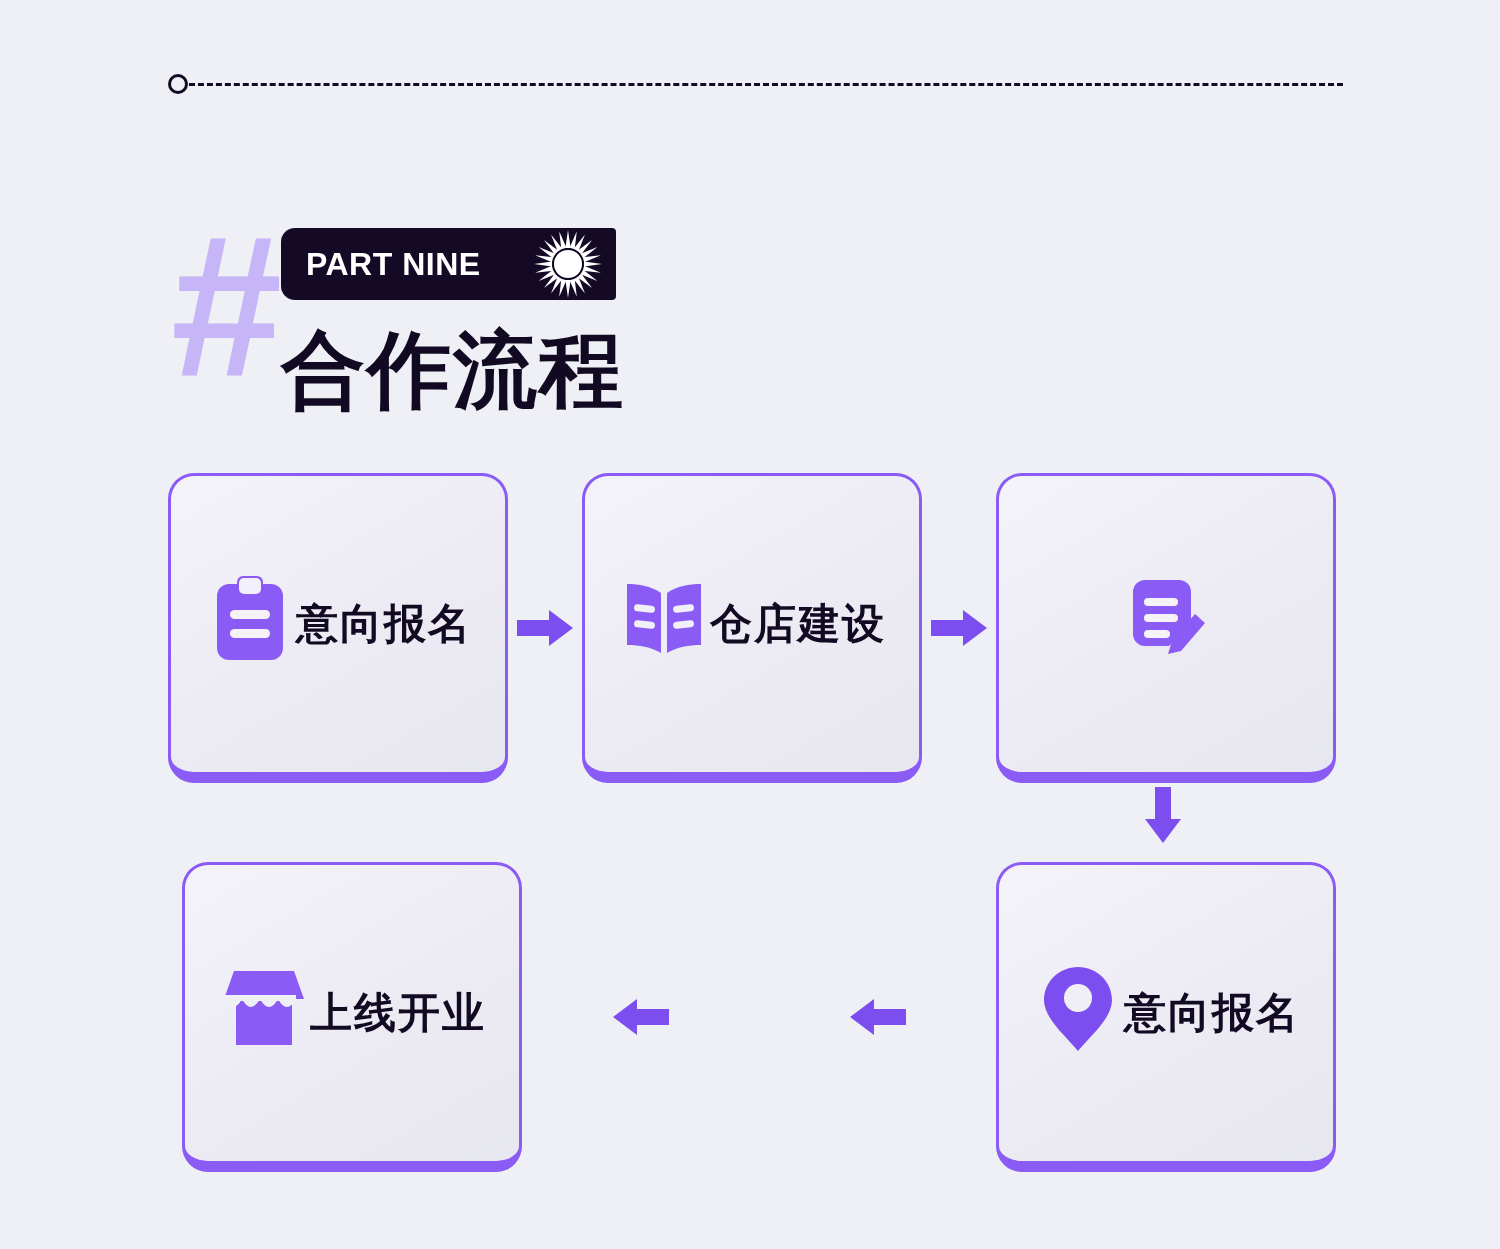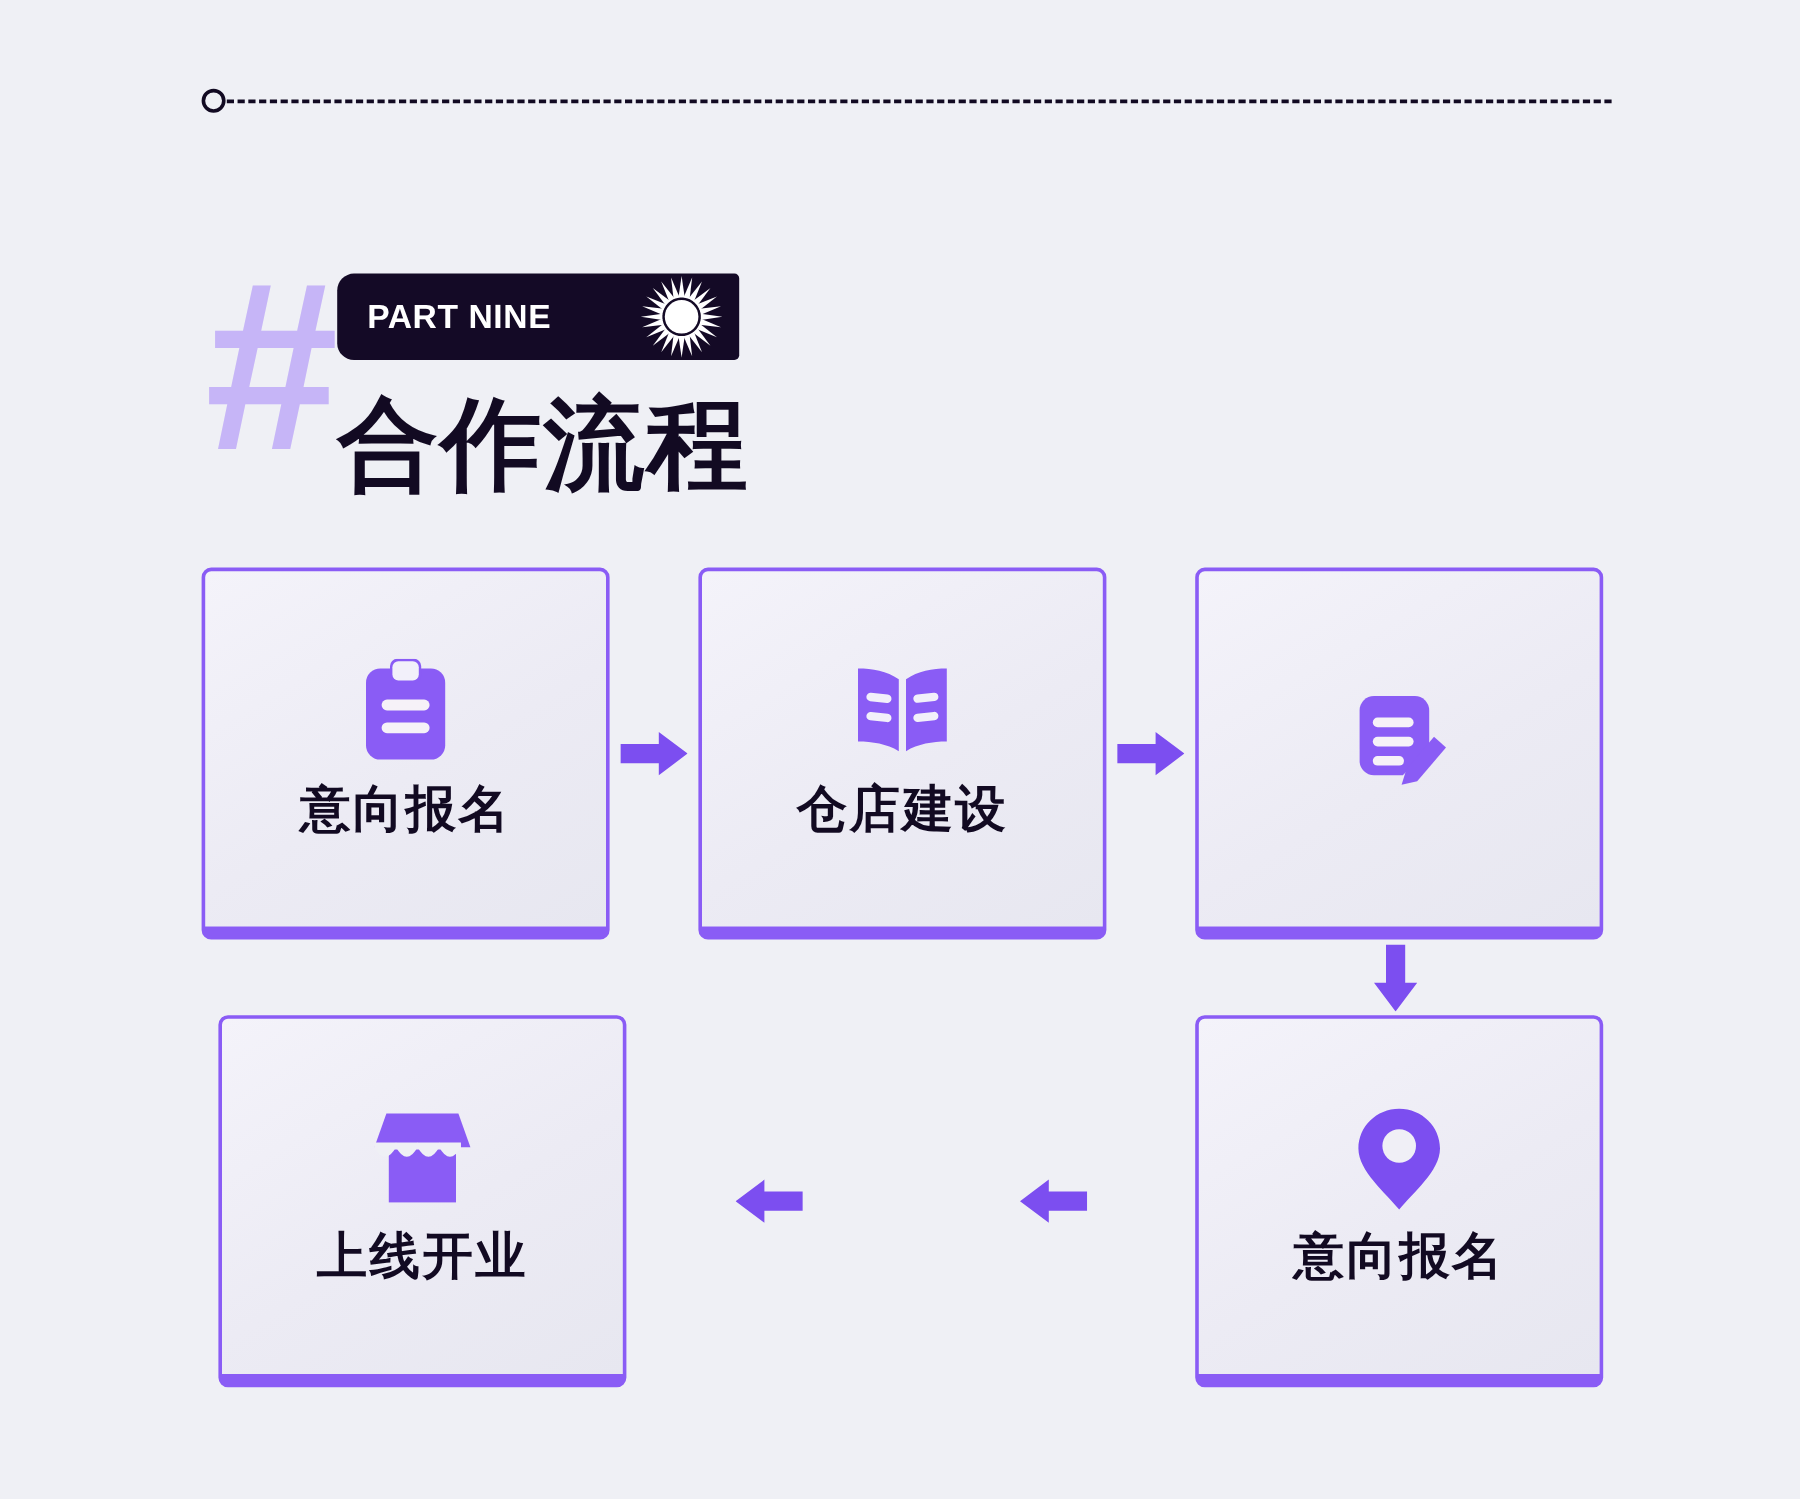--- a/index.html
+++ b/index.html
@@ -73,21 +73,21 @@
     width: 335px;
     height: 72px;
     background: #140a26;
     border-radius: 14px 4px 4px 14px;
     display: flex;
     align-items: center;
     overflow: hidden;
   }
   .badge-text {
     color: #ffffff;
-    font-size: 28px;
+    font-size: 32px;
     font-weight: 700;
     letter-spacing: 0.5px;
     margin-left: 25px;
     white-space: nowrap;
   }
   .sunburst {
     position: absolute;
     right: 0px;
     top: 0px;
     width: 110px;
@@ -118,33 +118,33 @@
 
   .row {
     position: absolute;
     left: 0;
     width: 1168px;
     height: 310px;
     display: flex;
     align-items: flex-start;
   }
   .row-1 { top: 0px; }
-  .row-2 { top: 373px; padding-left: 14px; }
+  .row-2 { top: 389px; padding-left: 14px; }
 
   .card {
     position: relative;
     width: 340px;
     height: 310px;
     flex: 0 0 auto;
     border: 3px solid #8a5cf5;
     border-bottom-width: 11px;
-    border-radius: 8px;
+    border-radius: 26px;
     background: linear-gradient(150deg, #f4f3fa 0%, #ecebf4 55%, #e7e7f0 100%);
     display: flex;
-    flex-direction: column;
+    flex-direction: row;
     align-items: center;
     justify-content: center;
   }
 
   .icon-wrap {
     width: 92px;
     height: 92px;
     display: flex;
     align-items: center;
     justify-content: center;

